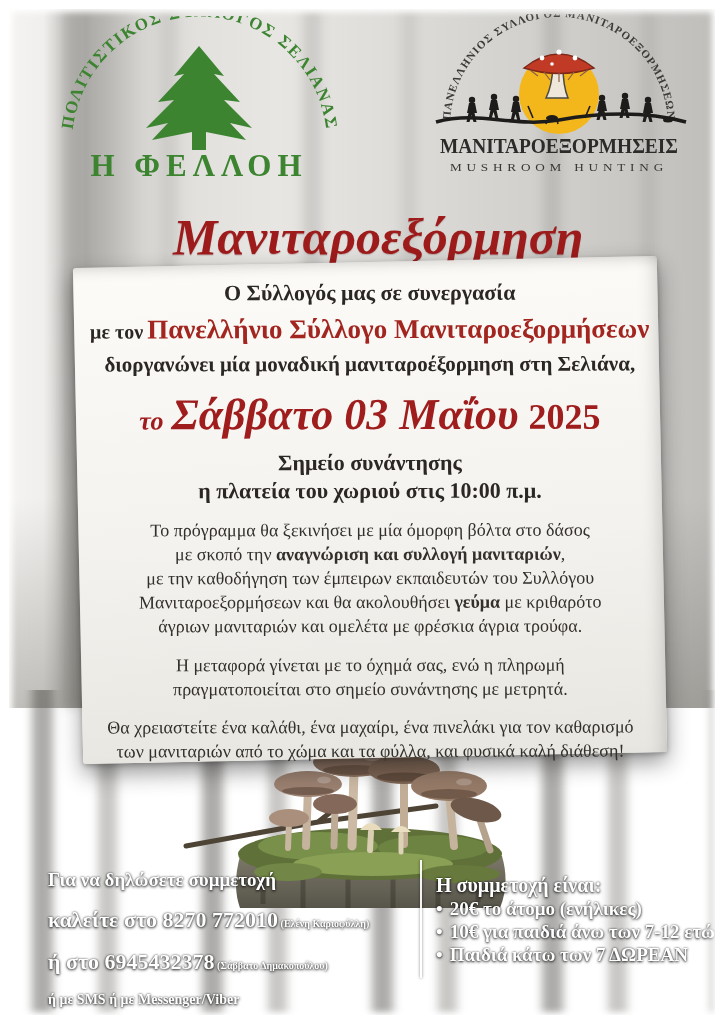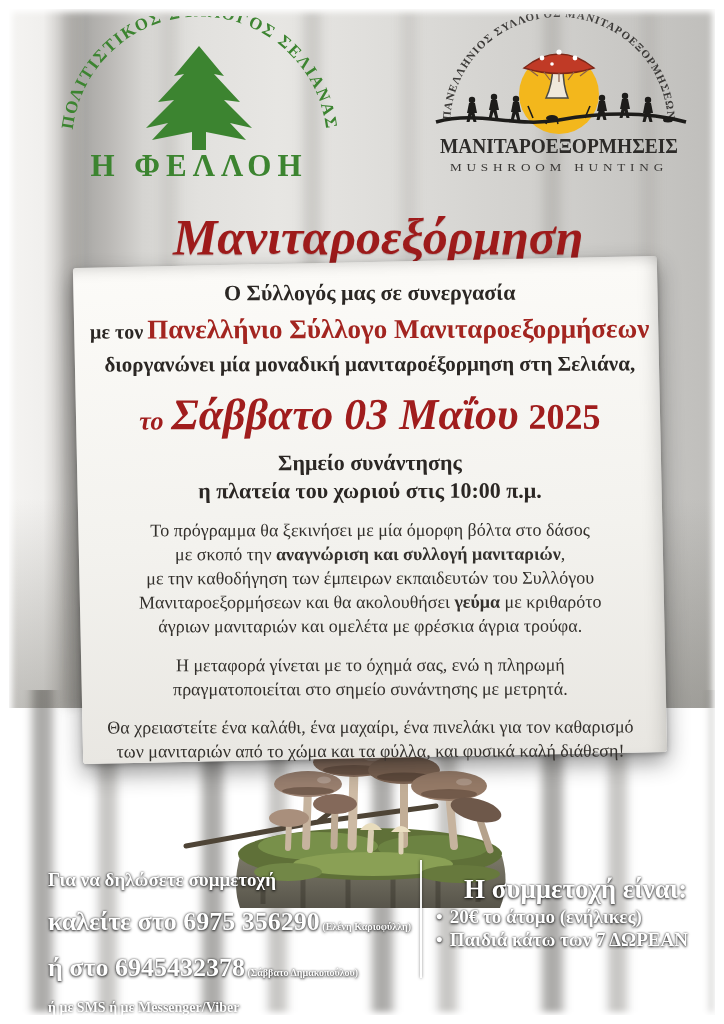--- a/index.html
+++ b/index.html
@@ -54,29 +54,29 @@
   .meet2{font-size:22px;font-weight:bold;margin:2px 0 0;}
   .bodytext{font-size:18px;line-height:1.34;margin:14px 0 0;color:#33302c;}
   .bodytext b{font-weight:bold;}
   
   .scene{position:absolute;left:168px;top:696px;width:404px;height:214px;}
   
   .contact{position:absolute;left:48px;top:850px;color:#ffffff;font-weight:bold;
     text-shadow:0 1px 3px rgba(0,0,0,0.85),0 0 2px rgba(0,0,0,0.6);line-height:1.0;}
   .contact .row{margin-top:20px;white-space:nowrap;}
   .c-h{font-size:19px;}
-  .c-big{font-size:26px;font-family:Liberation Serif, serif;}
+  .c-big{font-size:22px;font-family:Liberation Serif, serif;}
   .c-small{font-size:10px;}
   .c-med{font-size:14px;}
   .c-mail{font-size:16px;letter-spacing:-0.2px;}
   .divider{position:absolute;left:420px;top:860px;width:2px;height:118px;
     background:rgba(255,255,255,0.92);box-shadow:0 0 3px rgba(0,0,0,0.5);}
   .fees{position:absolute;left:436px;top:874px;color:#ffffff;font-weight:bold;
     text-shadow:0 1px 3px rgba(0,0,0,0.85),0 0 2px rgba(0,0,0,0.6);}
-  .f-h{font-size:27px;padding-left:28px;}
+  .f-h{font-size:20px;}
   .f-item{font-size:19px;margin-top:1px;white-space:nowrap;}
   .f-item .blt{margin-right:7px;}
 </style>
 </head>
 <body>
 
 <div class="poster">
   <div class="bg-top"></div>
   <div class="bg-bottom"></div>
 
@@ -218,28 +218,29 @@
 
       <p class="bodytext">
         <span>Θα χρειαστείτε ένα καλάθι, ένα μαχαίρι, ένα πινελάκι για τον καθαρισμό</span><br>
         <span>των μανιταριών από το χώμα και τα φύλλα, και φυσικά καλή διάθεση!</span>
       </p>
     </div>
   </div>
 
   <div class="contact">
     <div class="row c-h">Για να δηλώσετε συμμετοχή</div>
-    <div class="row"><span class="c-big">καλείτε στο </span><span class="c-big">6975 356290</span><span class="c-small"> (Ελένη Καριοφύλλη)</span></div>
+    <div class="row"><span class="c-big">καλείτε στο </span><span class="c-big">8270 772010</span><span class="c-small"> (Ελένη Καριοφύλλη)</span></div>
     <div class="row"><span class="c-big">ή στο </span><span class="c-big">6945432378</span><span class="c-small"> (Σάββατο Δημακοπούλου)</span></div>
     <div class="row c-med">ή με SMS ή με Messenger/Viber</div>
     <div class="row"><span class="c-mail">ή στο email του Συλλόγου: </span><span class="c-mail">syllogos.phelloe@email.com</span></div>
   </div>
 
   <div class="divider"></div>
 
   <div class="fees">
     <div class="f-h">Η συμμετοχή είναι:</div>
     <div class="f-item"><span class="blt">•</span><span>20€ το άτομο (ενήλικες)</span></div>
+    <div class="f-item"><span class="blt">•</span><span>10€ για παιδιά άνω των 7-12 ετών</span></div>
     <div class="f-item"><span class="blt">•</span><span>Παιδιά κάτω των 7 ΔΩΡΕΑΝ</span></div>
   </div>
 
   <div class="frame"></div>
 </div>
 
 </body></html>

